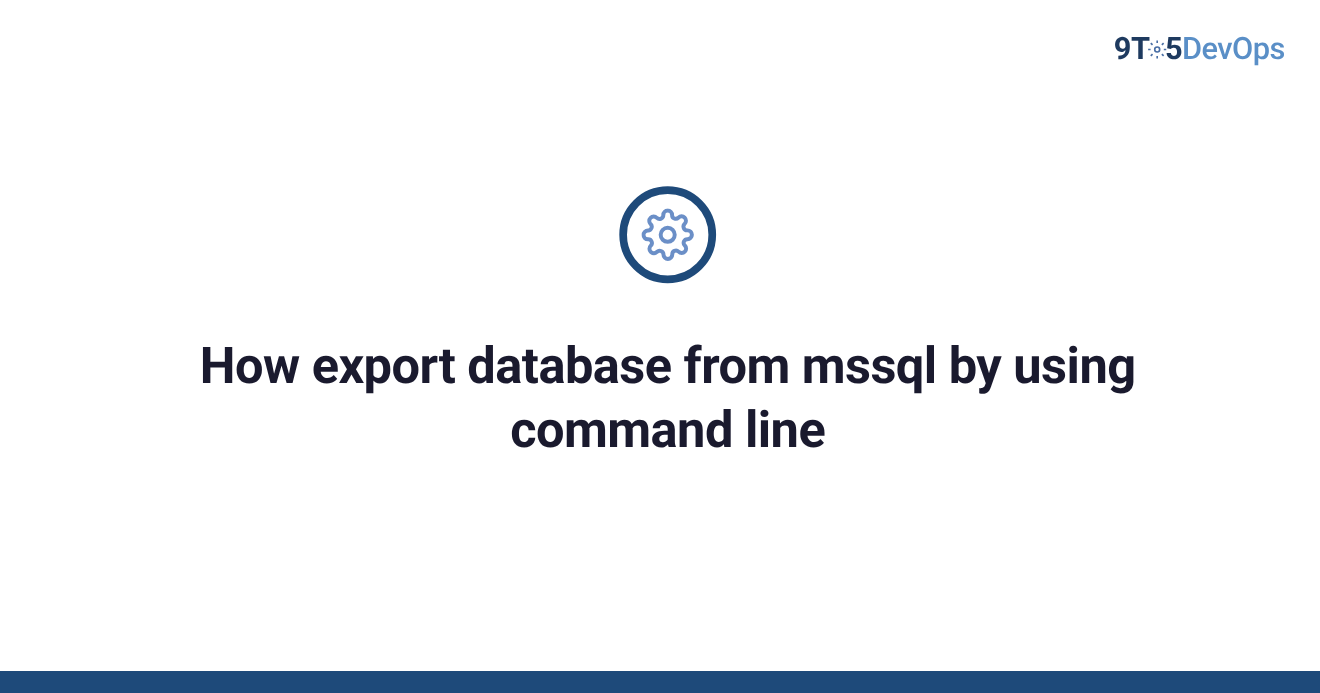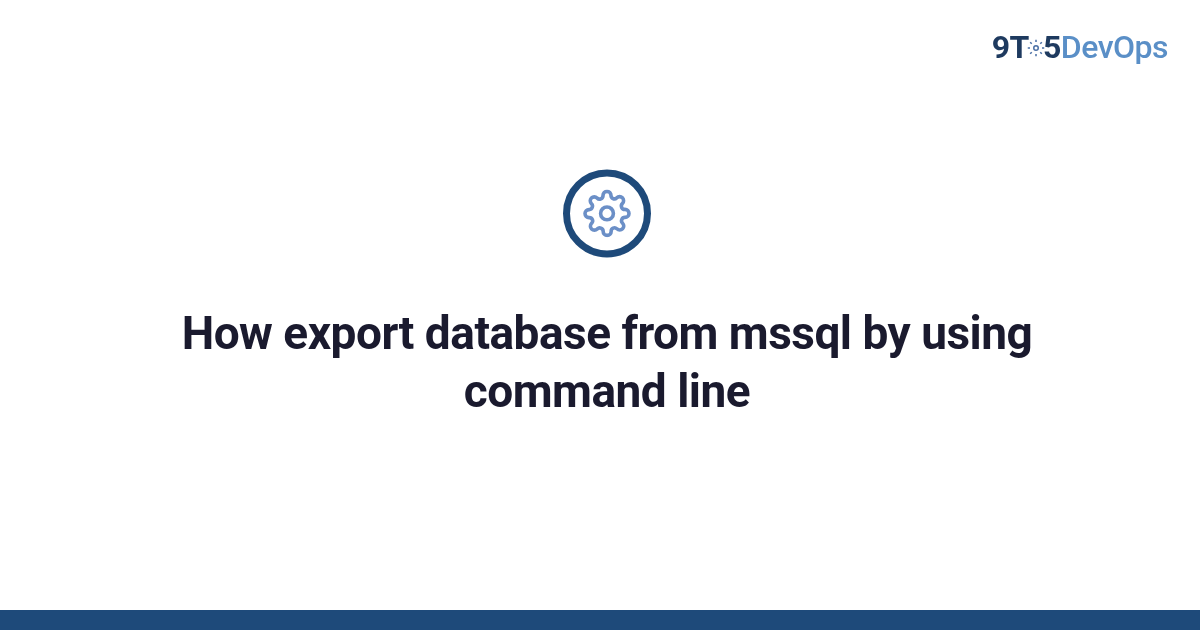--- a/index.html
+++ b/index.html
@@ -12,21 +12,21 @@
       height: 630px;
       background: #ffffff;
       font-family: -apple-system, BlinkMacSystemFont, "Segoe UI", Roboto, Helvetica, Arial, sans-serif;
       position: relative;
       overflow: hidden;
     }
     .logo {
       position: absolute;
       top: 28px;
       right: 32px;
-      font-size: 32px;
+      font-size: 28px;
       font-weight: 600;
       letter-spacing: -0.5px;
     }
     .logo-9t {
       color: #1e3a5f;
       font-weight: 700;
     }
     .logo-gear {
       display: inline-block;
       color: #4a6fa5;

